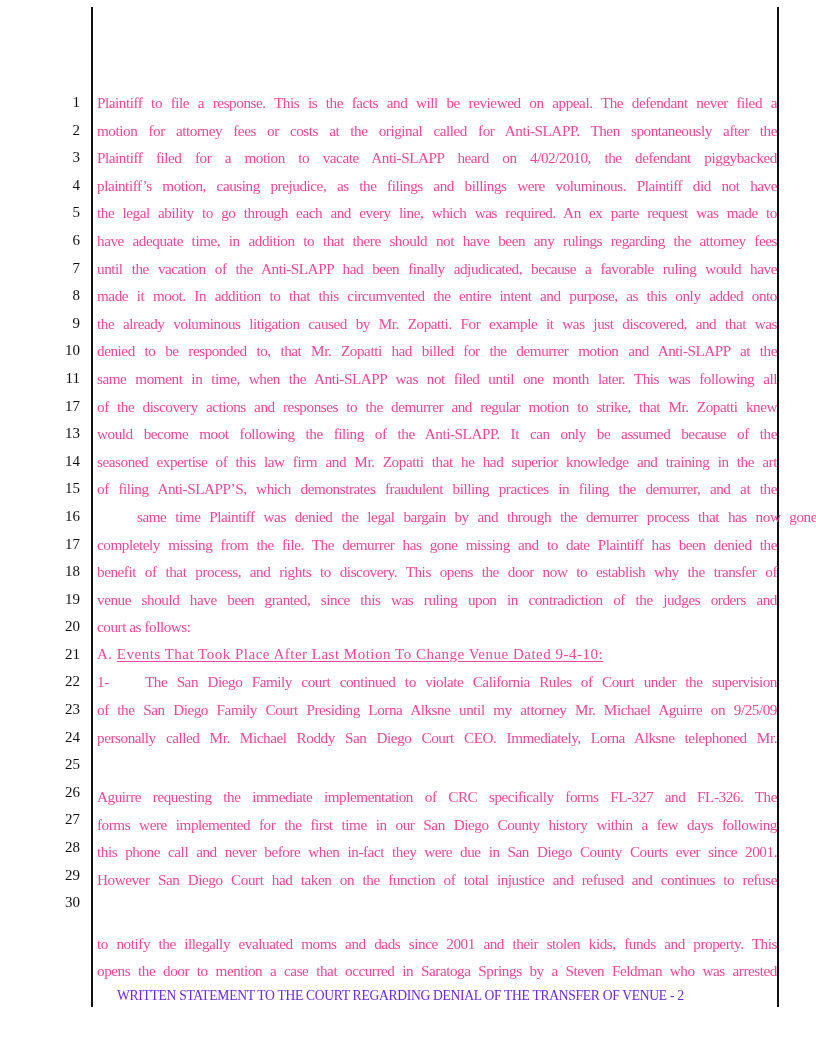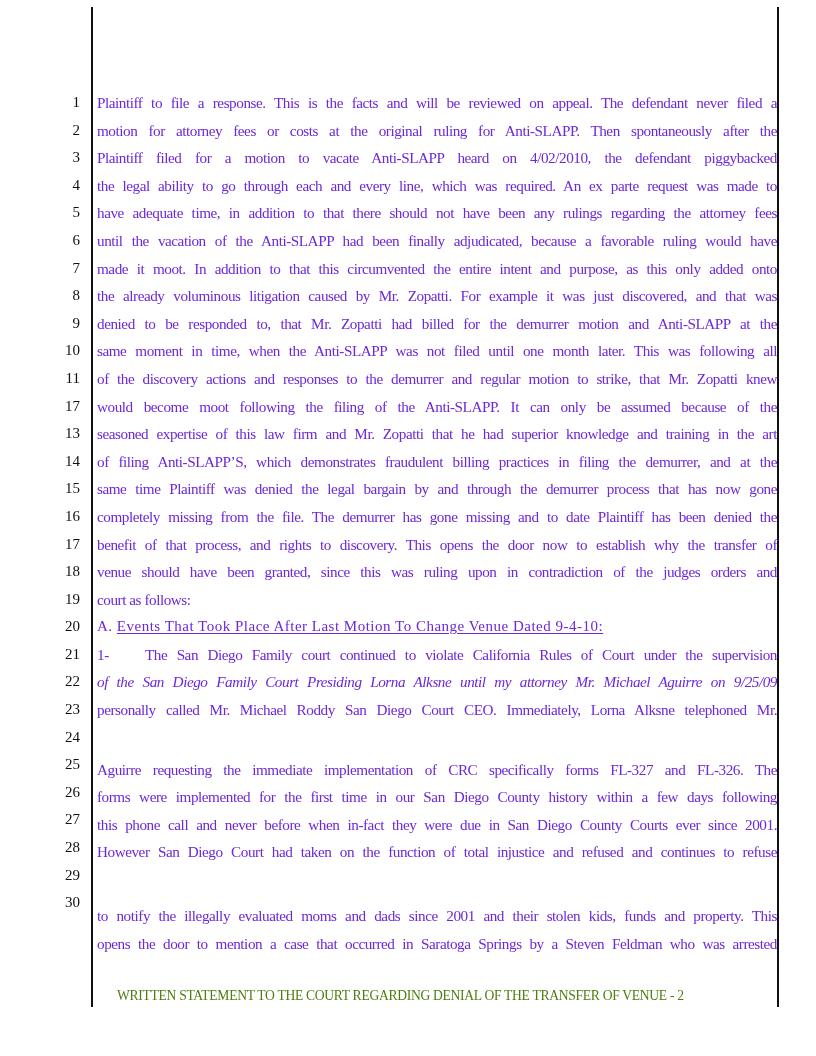--- a/index.html
+++ b/index.html
@@ -8,35 +8,35 @@
     .rule-left { position: absolute; left: 91px; top: 7px; width: 2px; height: 1000px; background: #111; }
     .rule-right { position: absolute; left: 777px; top: 7px; width: 2px; height: 1000px; background: #111; }
     .line-numbers { position: absolute; left: 40px; top: 89px; width: 40px; }
     .line-number {
       height: 27.6px; line-height: 27.6px; text-align: right;
       font-family: "Liberation Serif", serif; font-size: 15px; color: #111;
     }
     .body-text { position: absolute; left: 97px; top: 89px; width: 680px; }
     .text-line {
       height: 27.6px; line-height: 27.6px; white-space: nowrap;
-      font-family: "Liberation Serif", serif; font-size: 15.2px; color: #6d28d9;
+      font-family: "Liberation Serif", serif; font-size: 15.2px; color: #ec4899;
       text-align: justify; text-align-last: justify;
       transform-origin: left center;
       letter-spacing: -0.45px;
     }
     .text-line.last { text-align-last: left; }
     .text-line.heading {
       text-align-last: left; letter-spacing: 0.5px; font-size: 15px;
     }
     .heading-prefix { }
     .heading-title { text-decoration: underline; text-underline-offset: 2px; }
     .indent-num { display: inline-block; width: 48px; }
     .footer {
       position: absolute; left: 117px; top: 988px;
-      font-family: "Liberation Serif", serif; font-size: 13.6px; color: #4d7c0f;
+      font-family: "Liberation Serif", serif; font-size: 13.6px; color: #6d28d9;
       letter-spacing: -0.3px; white-space: nowrap;
     }
   </style>
 </head>
 <body>
 
 <div class="page">
   <div class="rule-left"></div>
   <div class="rule-right"></div>
 
@@ -69,47 +69,48 @@
       <div class="line-number">26</div>
       <div class="line-number">27</div>
       <div class="line-number">28</div>
       <div class="line-number">29</div>
       <div class="line-number">30</div>
     </div>
 
   <div class="body-text">
     <div id="para-lines">
         <div class="text-line" style="display: block; width: 680px;">Plaintiff to file a response. This is the facts and will be reviewed on appeal. The defendant never filed a</div>
-        <div class="text-line" style="display: block; width: 680px;">motion for attorney fees or costs at the original ruling for Anti-SLAPP. Then spontaneously after the</div>
+        <div class="text-line" style="display: block; width: 680px;">motion for attorney fees or costs at the original called for Anti-SLAPP. Then spontaneously after the</div>
         <div class="text-line" style="display: block; width: 680px;">Plaintiff filed for a motion to vacate Anti-SLAPP heard on 4/02/2010, the defendant piggybacked</div>
+        <div class="text-line" style="display: block; width: 680px;">plaintiff’s motion, causing prejudice, as the filings and billings were voluminous. Plaintiff did not have</div>
         <div class="text-line" style="display: block; width: 680px;">the legal ability to go through each and every line, which was required. An ex parte request was made to</div>
         <div class="text-line" style="display: block; width: 680px;">have adequate time, in addition to that there should not have been any rulings regarding the attorney fees</div>
         <div class="text-line" style="display: block; width: 680px;">until the vacation of the Anti-SLAPP had been finally adjudicated, because a favorable ruling would have</div>
         <div class="text-line" style="display: block; width: 680px;">made it moot. In addition to that this circumvented the entire intent and purpose, as this only added onto</div>
         <div class="text-line" style="display: block; width: 680px;">the already voluminous litigation caused by Mr. Zopatti. For example it was just discovered, and that was</div>
         <div class="text-line" style="display: block; width: 680px;">denied to be responded to, that Mr. Zopatti had billed for the demurrer motion and Anti-SLAPP at the</div>
         <div class="text-line" style="display: block; width: 680px;">same moment in time, when the Anti-SLAPP was not filed until one month later. This was following all</div>
         <div class="text-line" style="display: block; width: 680px;">of the discovery actions and responses to the demurrer and regular motion to strike, that Mr. Zopatti knew</div>
         <div class="text-line" style="display: block; width: 680px;">would become moot following the filing of the Anti-SLAPP. It can only be assumed because of the</div>
         <div class="text-line" style="display: block; width: 680px;">seasoned expertise of this law firm and Mr. Zopatti that he had superior knowledge and training in the art</div>
         <div class="text-line" style="display: block; width: 680px;">of filing Anti-SLAPP’S, which demonstrates fraudulent billing practices in filing the demurrer, and at the</div>
-        <div class="text-line" style="display: block; width: 680px;">same time Plaintiff was denied the legal bargain by and through the demurrer process that has now gone</div>
+        <div class="text-line" style="display: block; width: 680px; margin-left: 40px;">same time Plaintiff was denied the legal bargain by and through the demurrer process that has now gone</div>
         <div class="text-line" style="display: block; width: 680px;">completely missing from the file. The demurrer has gone missing and to date Plaintiff has been denied the</div>
         <div class="text-line" style="display: block; width: 680px;">benefit of that process, and rights to discovery. This opens the door now to establish why the transfer of</div>
         <div class="text-line" style="display: block; width: 680px;">venue should have been granted, since this was ruling upon in contradiction of the judges orders and</div>
         <div class="text-line last" style="display: block; width: 94px;">court as follows:</div>
       </div>
     <div class="text-line heading" style="display: block; width: 506px;">
       <span class="heading-prefix">A. </span><span class="heading-title">Events That Took Place After Last Motion To Change Venue Dated 9-4-10:</span>
     </div>
     <div class="text-line" style="display: block; width: 680px;">
       <span class="indent-num">1-</span><span>The San Diego Family court continued to violate California Rules of Court under the supervision</span>
     </div>
     <div id="after-lines">
-        <div class="text-line" style="display: block; width: 680px; font-style: italic;">of the San Diego Family Court Presiding Lorna Alksne until my attorney Mr. Michael Aguirre on 9/25/09</div>
+        <div class="text-line" style="display: block; width: 680px;">of the San Diego Family Court Presiding Lorna Alksne until my attorney Mr. Michael Aguirre on 9/25/09</div>
         <div class="text-line" style="display: block; width: 680px;">personally called Mr. Michael Roddy San Diego Court CEO. Immediately, Lorna Alksne telephoned Mr.</div>
         <div class="text-line" style="display: block; width: 680px; margin-top: 32px;">Aguirre requesting the immediate implementation of CRC specifically forms FL-327 and FL-326. The</div>
         <div class="text-line" style="display: block; width: 680px;">forms were implemented for the first time in our San Diego County history within a few days following</div>
         <div class="text-line" style="display: block; width: 680px;">this phone call and never before when in-fact they were due in San Diego County Courts ever since 2001.</div>
         <div class="text-line" style="display: block; width: 680px;">However San Diego Court had taken on the function of total injustice and refused and continues to refuse</div>
         <div class="text-line" style="display: block; width: 680px; margin-top: 36px;">to notify the illegally evaluated moms and dads since 2001 and their stolen kids, funds and property. This</div>
         <div class="text-line" style="display: block; width: 680px;">opens the door to mention a case that occurred in Saratoga Springs by a Steven Feldman who was arrested</div>
       </div>
   </div>
 

